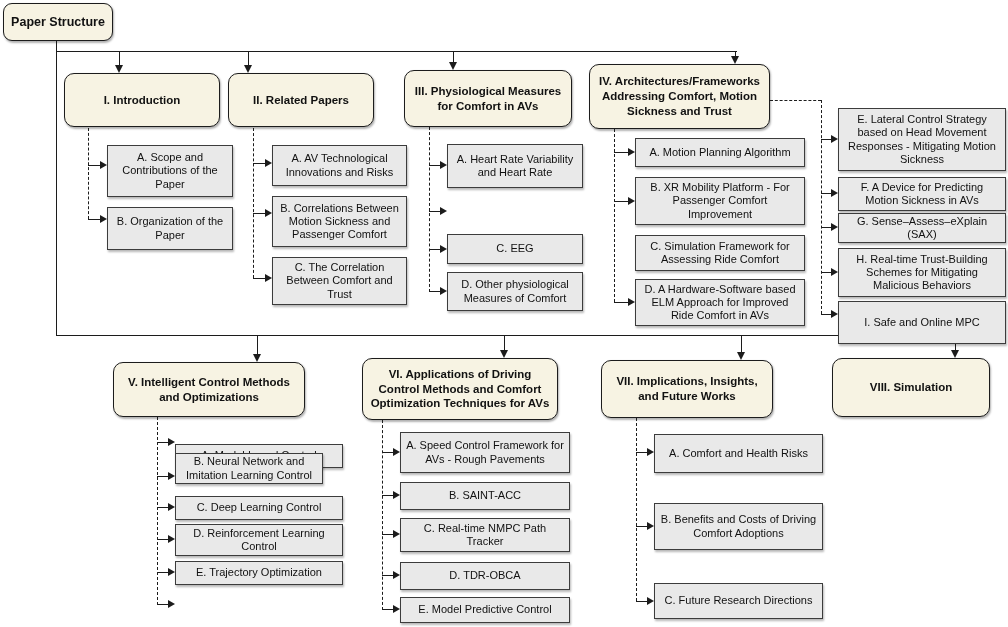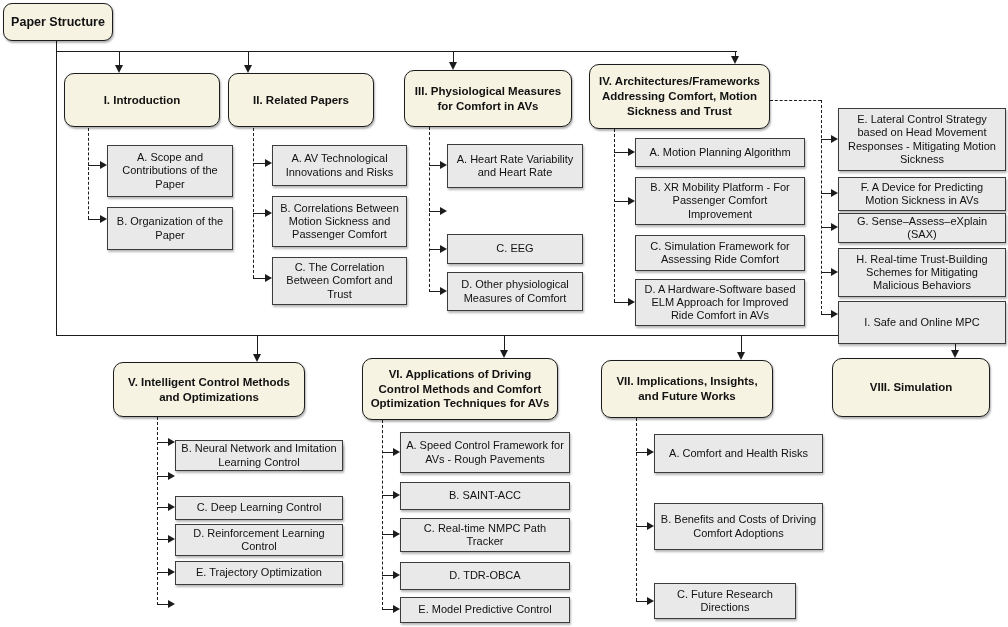--- a/index.html
+++ b/index.html
@@ -116,21 +116,21 @@
   <div class="bm" style="left:832px;top:358px;width:158px;height:59px">VIII. Simulation</div>
 
   <div class="vd" style="left:157px;top:417px;height:188px"></div>
   <div class="ar" style="left:157px;top:438px;width:18px"></div>
   <div class="ar" style="left:157px;top:472px;width:18px"></div>
   <div class="ar" style="left:157px;top:503px;width:18px"></div>
   <div class="ar" style="left:157px;top:535px;width:18px"></div>
   <div class="ar" style="left:157px;top:568px;width:18px"></div>
   <div class="ar" style="left:157px;top:600px;width:18px"></div>
   <div class="bs" style="left:175px;top:444px;width:168px;height:22px">A. Model-based Control</div>
-  <div class="bs" style="left:175px;top:440px;width:168px;height:31px">B. Neural Network and Imitation Learning Control</div>
+  <div class="bs" style="left:175px;top:453px;width:148px;height:31px">B. Neural Network and Imitation Learning Control</div>
   <div class="bs" style="left:175px;top:496px;width:168px;height:23px">C. Deep Learning Control</div>
   <div class="bs" style="left:175px;top:524px;width:168px;height:32px">D. Reinforcement Learning Control</div>
   <div class="bs" style="left:175px;top:561px;width:168px;height:23px">E. Trajectory Optimization</div>
 
   <div class="vd" style="left:382px;top:420px;height:190px"></div>
   <div class="ar" style="left:382px;top:448px;width:18px"></div>
   <div class="ar" style="left:382px;top:491px;width:18px"></div>
   <div class="ar" style="left:382px;top:530px;width:18px"></div>
   <div class="ar" style="left:382px;top:571px;width:18px"></div>
   <div class="ar" style="left:382px;top:605px;width:18px"></div>
@@ -139,15 +139,15 @@
   <div class="bs" style="left:400px;top:518px;width:170px;height:34px">C. Real-time NMPC Path Tracker</div>
   <div class="bs" style="left:400px;top:562px;width:170px;height:28px">D. TDR-OBCA</div>
   <div class="bs" style="left:400px;top:597px;width:170px;height:26px">E. Model Predictive Control</div>
 
   <div class="vd" style="left:636px;top:418px;height:183px"></div>
   <div class="ar" style="left:636px;top:448px;width:18px"></div>
   <div class="ar" style="left:636px;top:522px;width:18px"></div>
   <div class="ar" style="left:636px;top:597px;width:18px"></div>
   <div class="bs" style="left:654px;top:434px;width:169px;height:39px">A. Comfort and Health Risks</div>
   <div class="bs" style="left:654px;top:503px;width:169px;height:47px">B. Benefits and Costs of Driving Comfort Adoptions</div>
-  <div class="bs" style="left:654px;top:583px;width:142px;height:36px">C. Future Research Directions</div>
+  <div class="bs" style="left:654px;top:583px;width:169px;height:36px">C. Future Research Directions</div>
 
 </div>
 
 </body></html>

